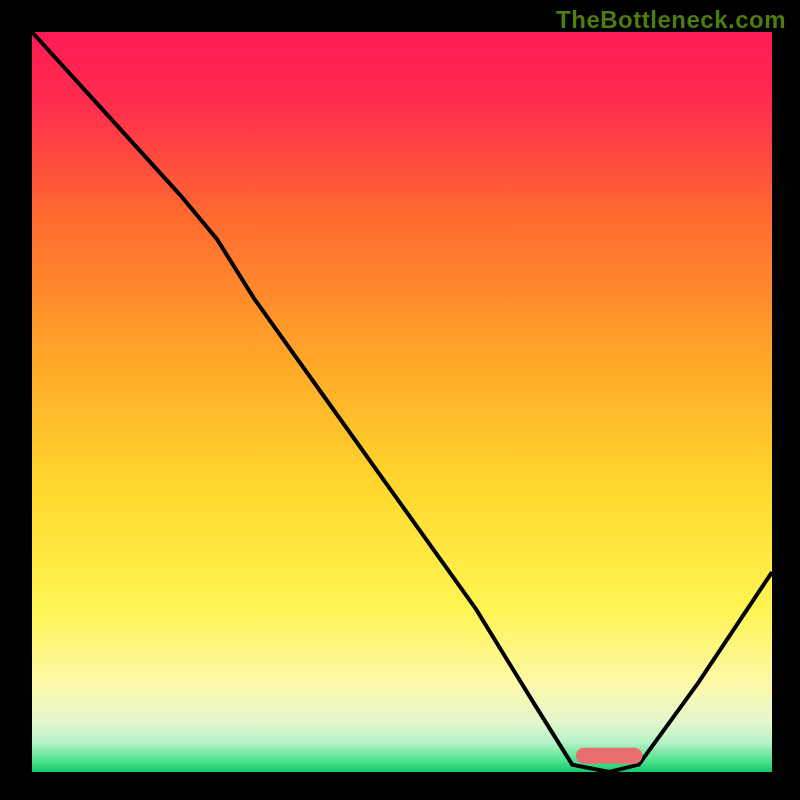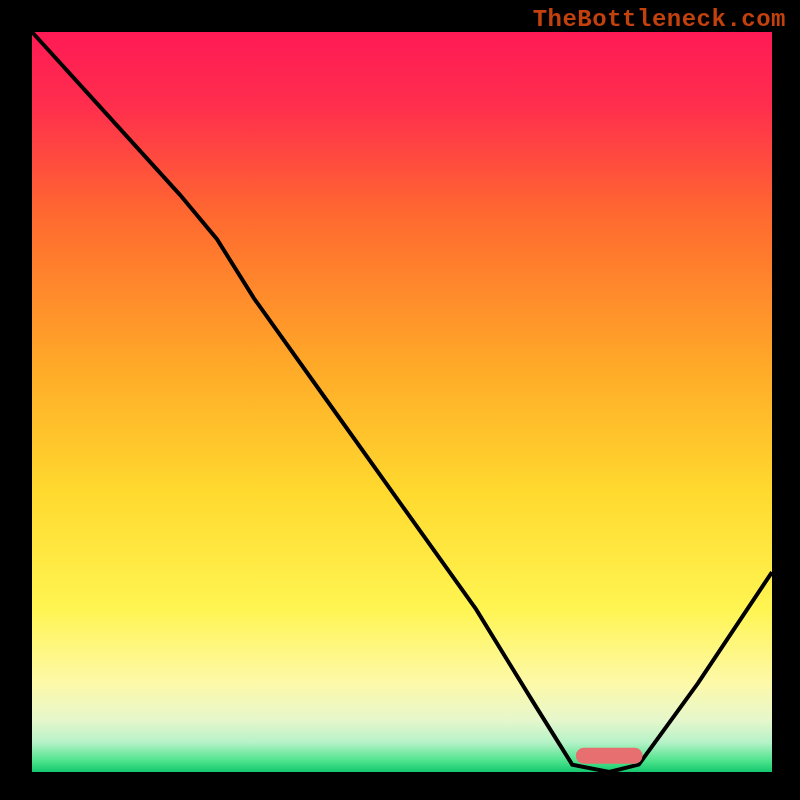--- a/index.html
+++ b/index.html
@@ -15,24 +15,24 @@
     left: 0;
     top: 0;
     width: 800px;
     height: 800px;
     background: #000;
   }
   .watermark {
     position: absolute;
     top: 6px;
     right: 14px;
-    font-family: Liberation Mono, monospace;
+    font-family: Liberation Sans, sans-serif;
     font-size: 24px;
     font-weight: 600;
-    color: #c2410c;
+    color: #4d7c0f;
     letter-spacing: 0.5px;
   }
   svg {
     position: absolute;
     left: 0;
     top: 0;
   }
   .curve {
     fill: none;
     stroke: #000;

